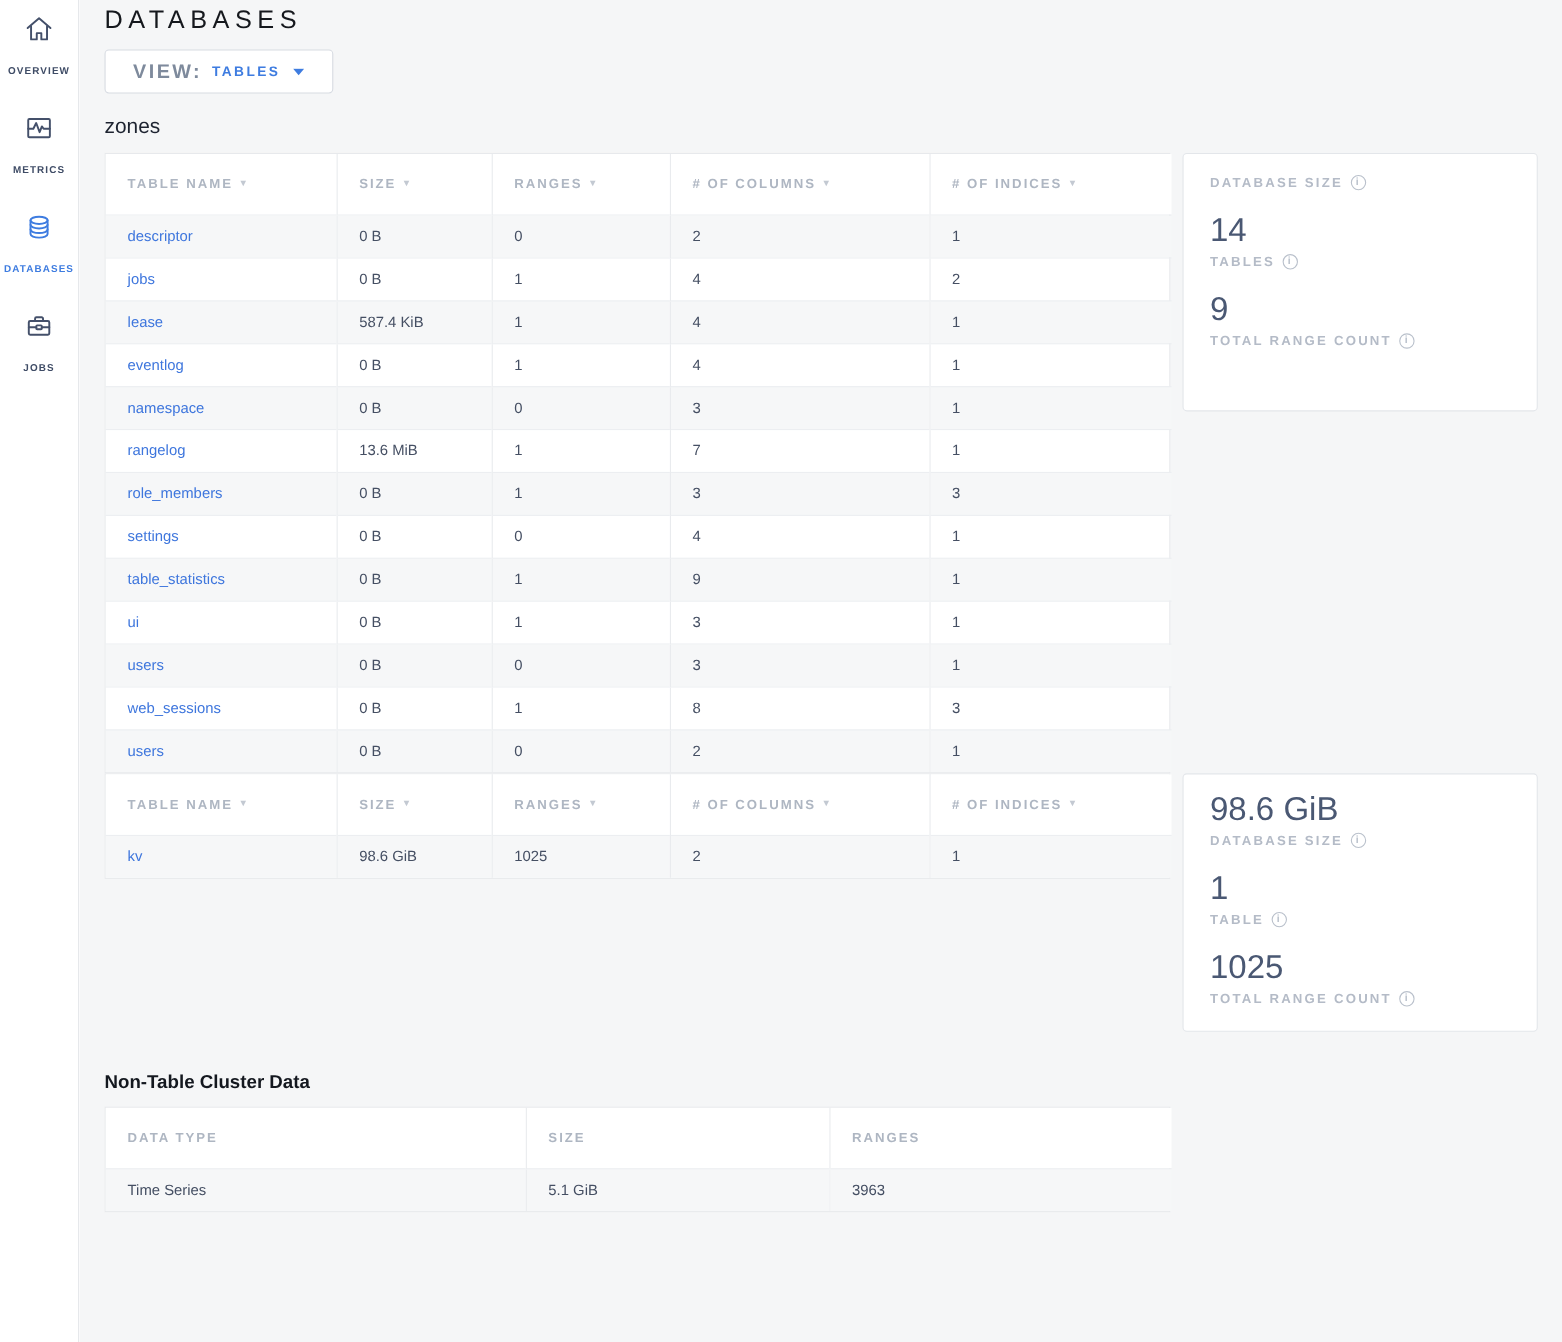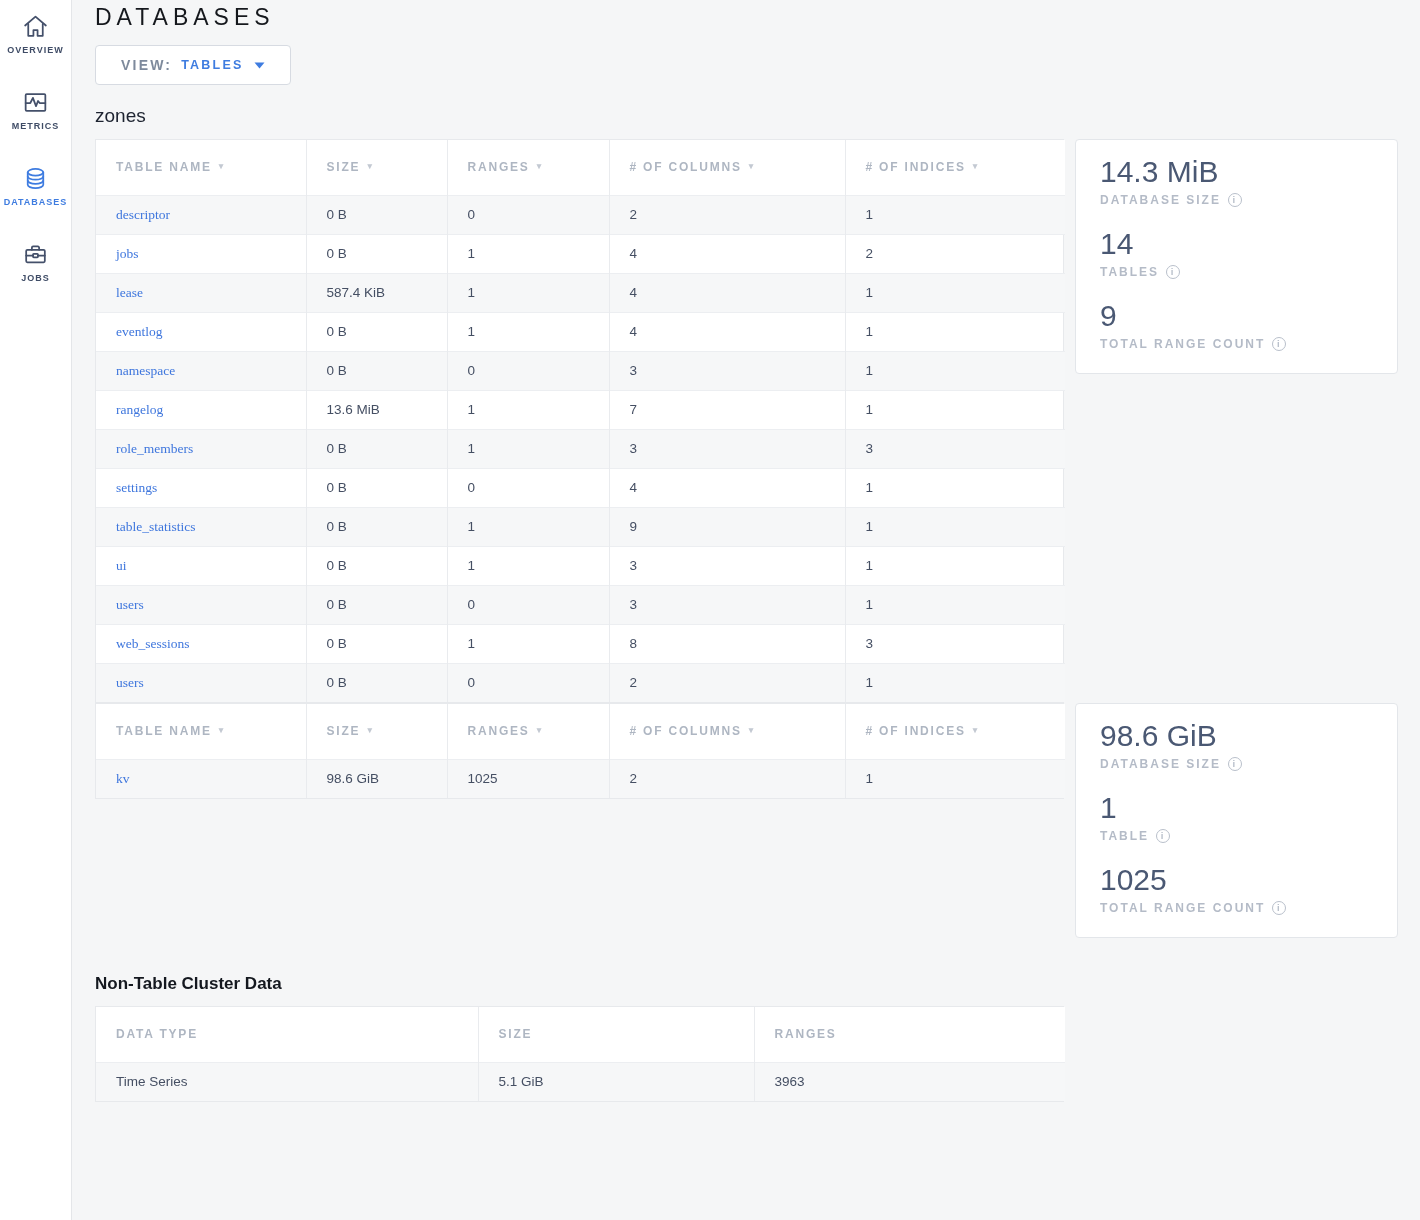--- a/index.html
+++ b/index.html
@@ -18,37 +18,37 @@
     padding-top:12px; z-index:5;
   }
   .nav-item {
     display:flex; flex-direction:column; align-items:center;
     margin-bottom:33px; cursor:pointer; width:100%;
   }
   .nav-item svg { width:29px; height:29px; display:block; }
   .nav-item .stroke { fill:none; stroke:#44506a; stroke-width:1.7; stroke-linejoin:round; stroke-linecap:round; }
   .nav-item.active .stroke { stroke:#3e7ce0; }
   .nav-label {
-    margin-top:4px; font-size:9px; font-weight:700;
+    margin-top:18px; font-size:9px; font-weight:700;
     letter-spacing:1px; color:#3f4c66;
   }
   .nav-item.active .nav-label { color:#3e7ce0; }
 
   
   .content { margin-left:95px; width:1303px; padding-top:2px; }
   .page-title {
     margin:0; font-size:23px; font-weight:500; letter-spacing:5px;
     color:#15181d; height:31px; line-height:31px;
   }
   .view-btn {
     margin-top:12px; display:inline-flex; align-items:center;
     height:40px; padding:0 25px; background:#ffffff;
     border:1px solid #d7dbe2; border-radius:4px; cursor:pointer;
   }
-  .view-btn .vlabel { color:#7e8a9c; font-size:14px; font-weight:600; letter-spacing:2.2px; }
+  .view-btn .vlabel { color:#7e8a9c; font-size:18px; font-weight:600; letter-spacing:2.2px; }
   .view-btn .vvalue { color:#3e7ce0; font-size:12.5px; font-weight:600; letter-spacing:2.2px; margin-left:9px; }
   .view-btn svg { margin-left:11px; display:block; }
 
   .db-heading {
     font-size:19px; font-weight:400; color:#1d2330;
     margin:20px 0 12px 0;
   }
   .section-flex { display:flex; align-items:flex-start; gap:11px; }
 
   
@@ -64,21 +64,21 @@
   }
   .table-wrap th:last-child { border-right:none; }
   .sort-caret { color:#c3c9d2; font-size:9px; margin-left:7px; vertical-align:2px; }
   .table-wrap td {
     height:39px; padding:0 6px 0 20px; font-size:13.5px; color:#454f63;
     border-top:1px solid #eceef1; border-right:1px solid #e9ebee;
     white-space:nowrap; overflow:hidden;
   }
   .table-wrap td:last-child { border-right:none; }
   .table-wrap tbody tr:nth-child(odd) { background:#f6f7f8; }
-  a.tbl-link { color:#3e76dd; text-decoration:none; cursor:pointer;font-family:Liberation Serif, serif; }
+  a.tbl-link { color:#3e76dd; text-decoration:none; cursor:pointer; }
 
   
   .summary-card {
     width:323px; height:235px; background:#ffffff;
     border:1px solid #e3e6ea; border-radius:4px;
     padding:15px 24px 0 24px;
   }
   .stat { margin-bottom:20px; }
   .stat-value { font-size:30px; line-height:34px; font-weight:400; color:#4a5873; }
   .stat-label {
@@ -259,21 +259,20 @@
                 <td>0 B</td>
                 <td>0</td>
                 <td>2</td>
                 <td>1</td>
               </tr>
             </tbody>
           </table>
         </div>
       <aside class="summary-card">
         <div class="stat">
-          <div class="stat-value">14.3 MiB</div>
           <div class="stat-label">
             <span>DATABASE SIZE</span>
             <span class="info-icon">i</span>
           </div>
         </div>
         <div class="stat">
           <div class="stat-value">14</div>
           <div class="stat-label">
             <span>TABLES</span>
             <span class="info-icon">i</span>

